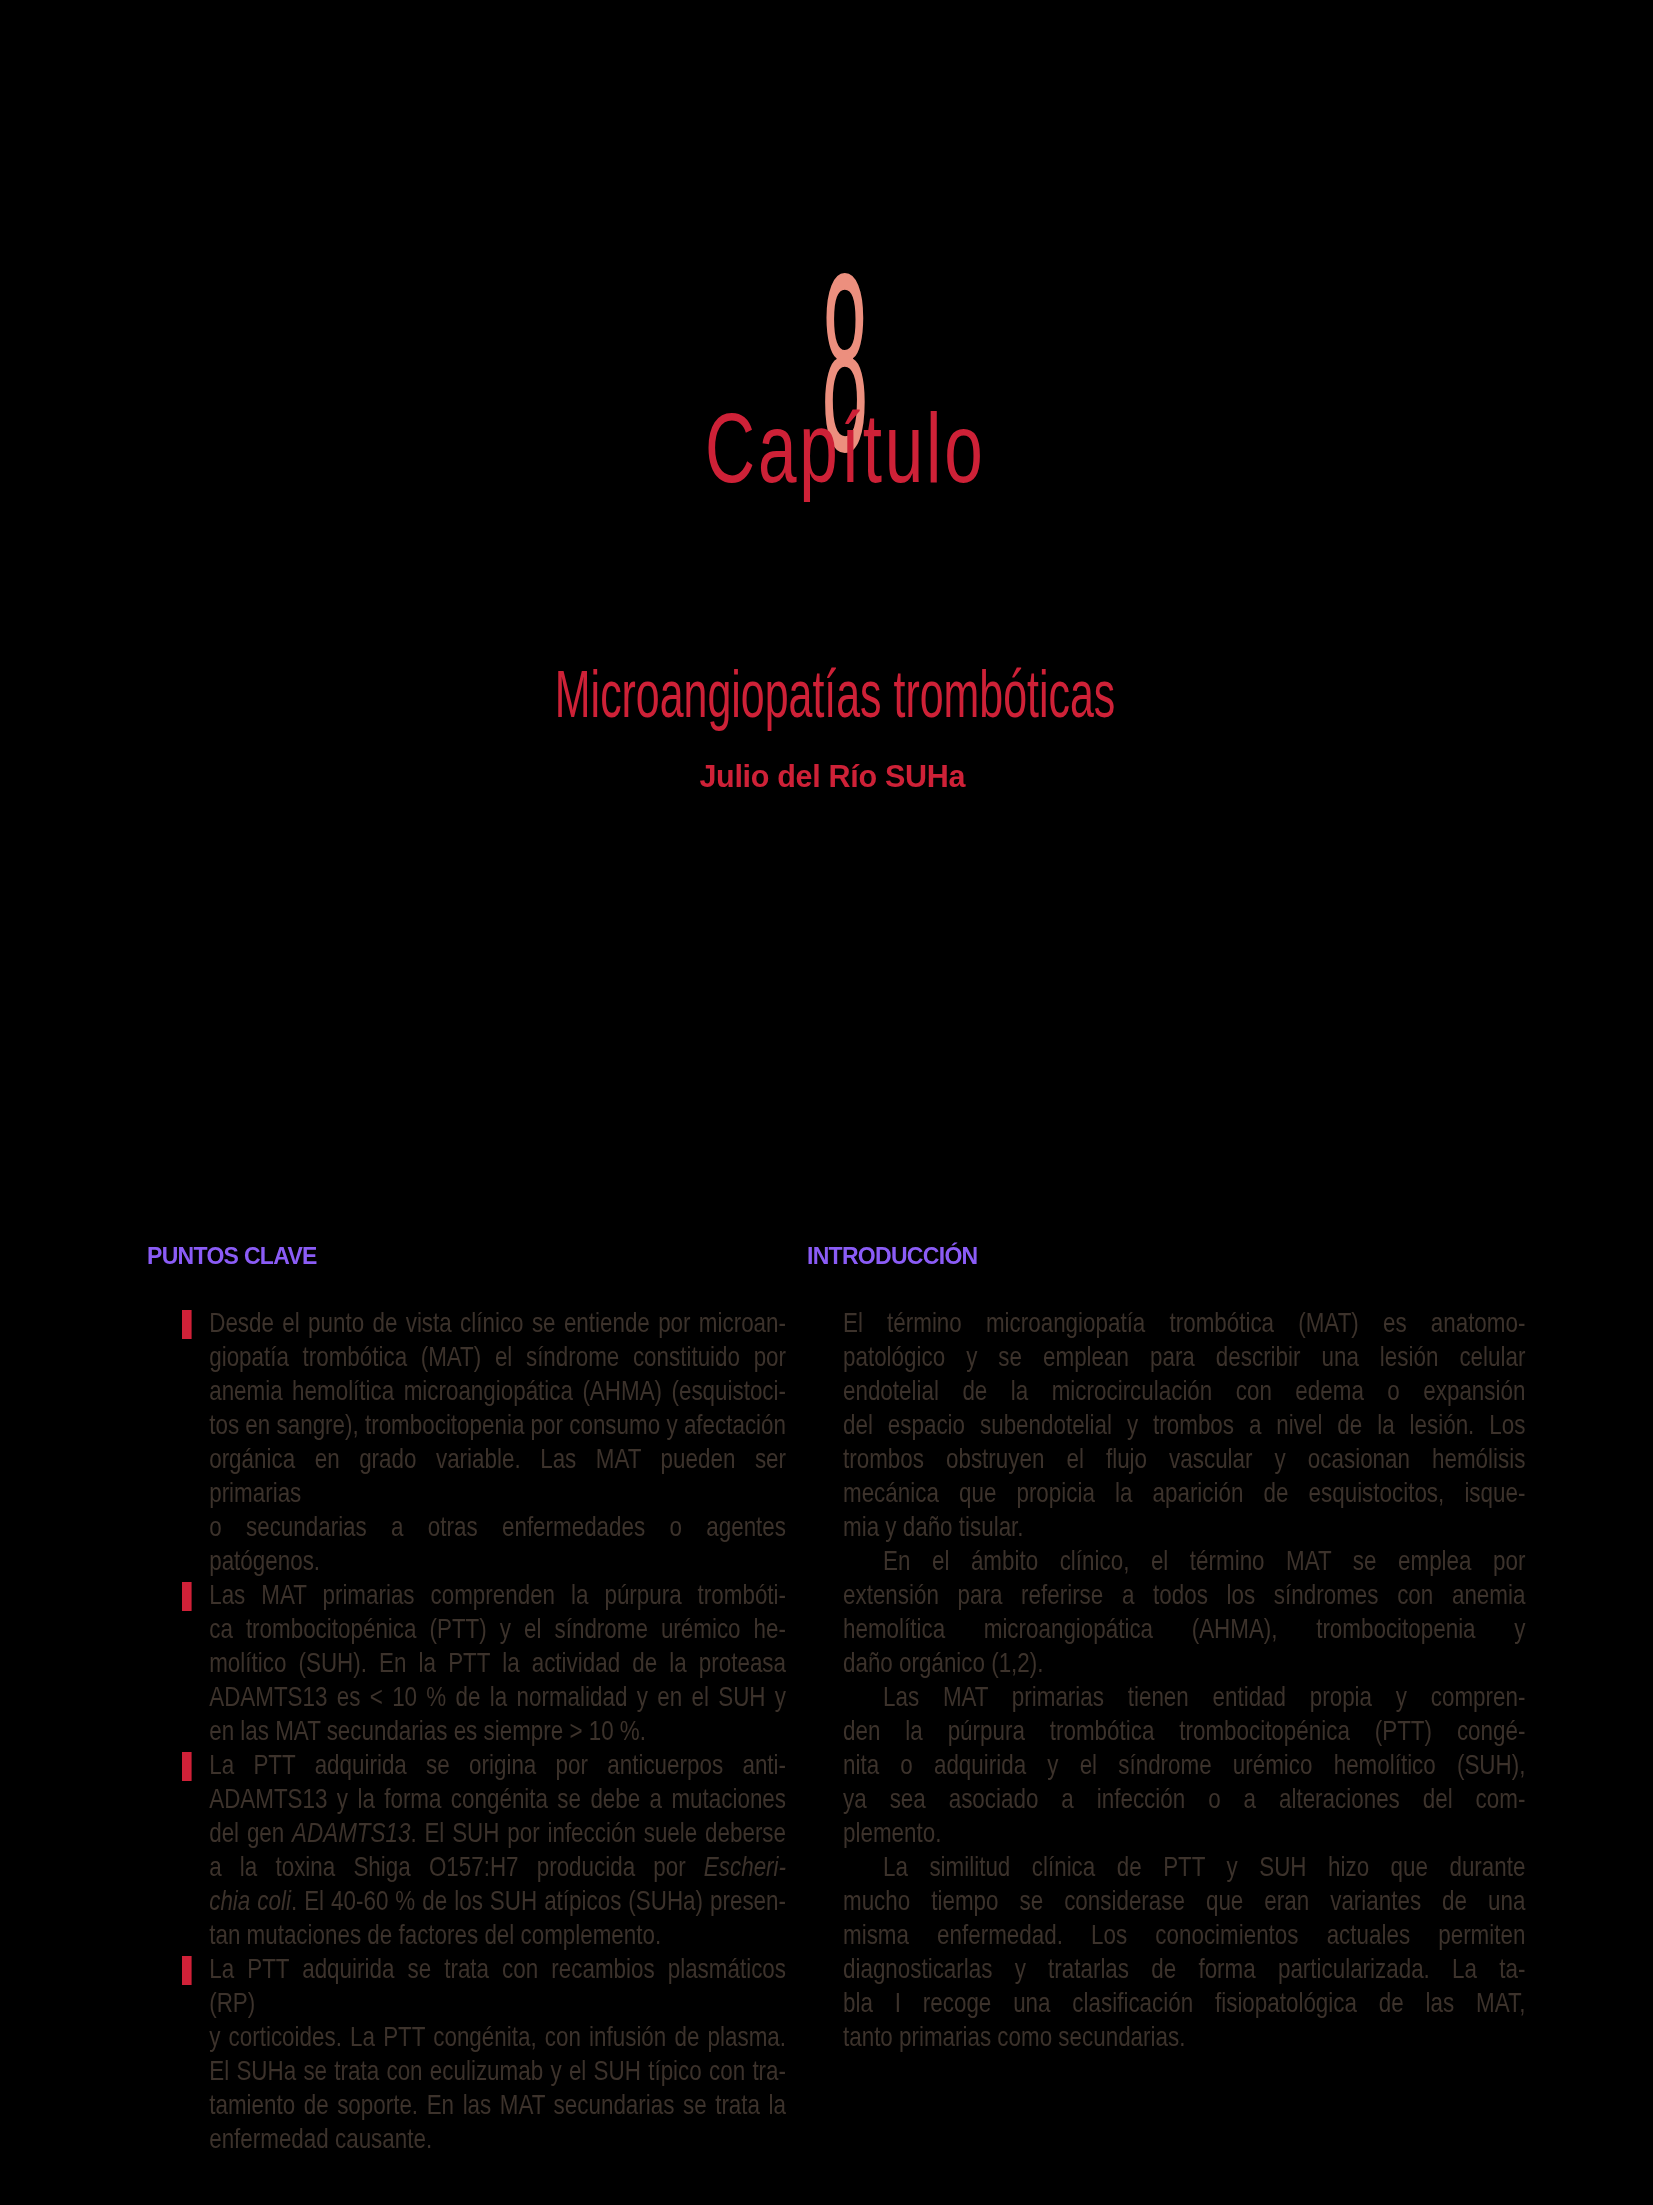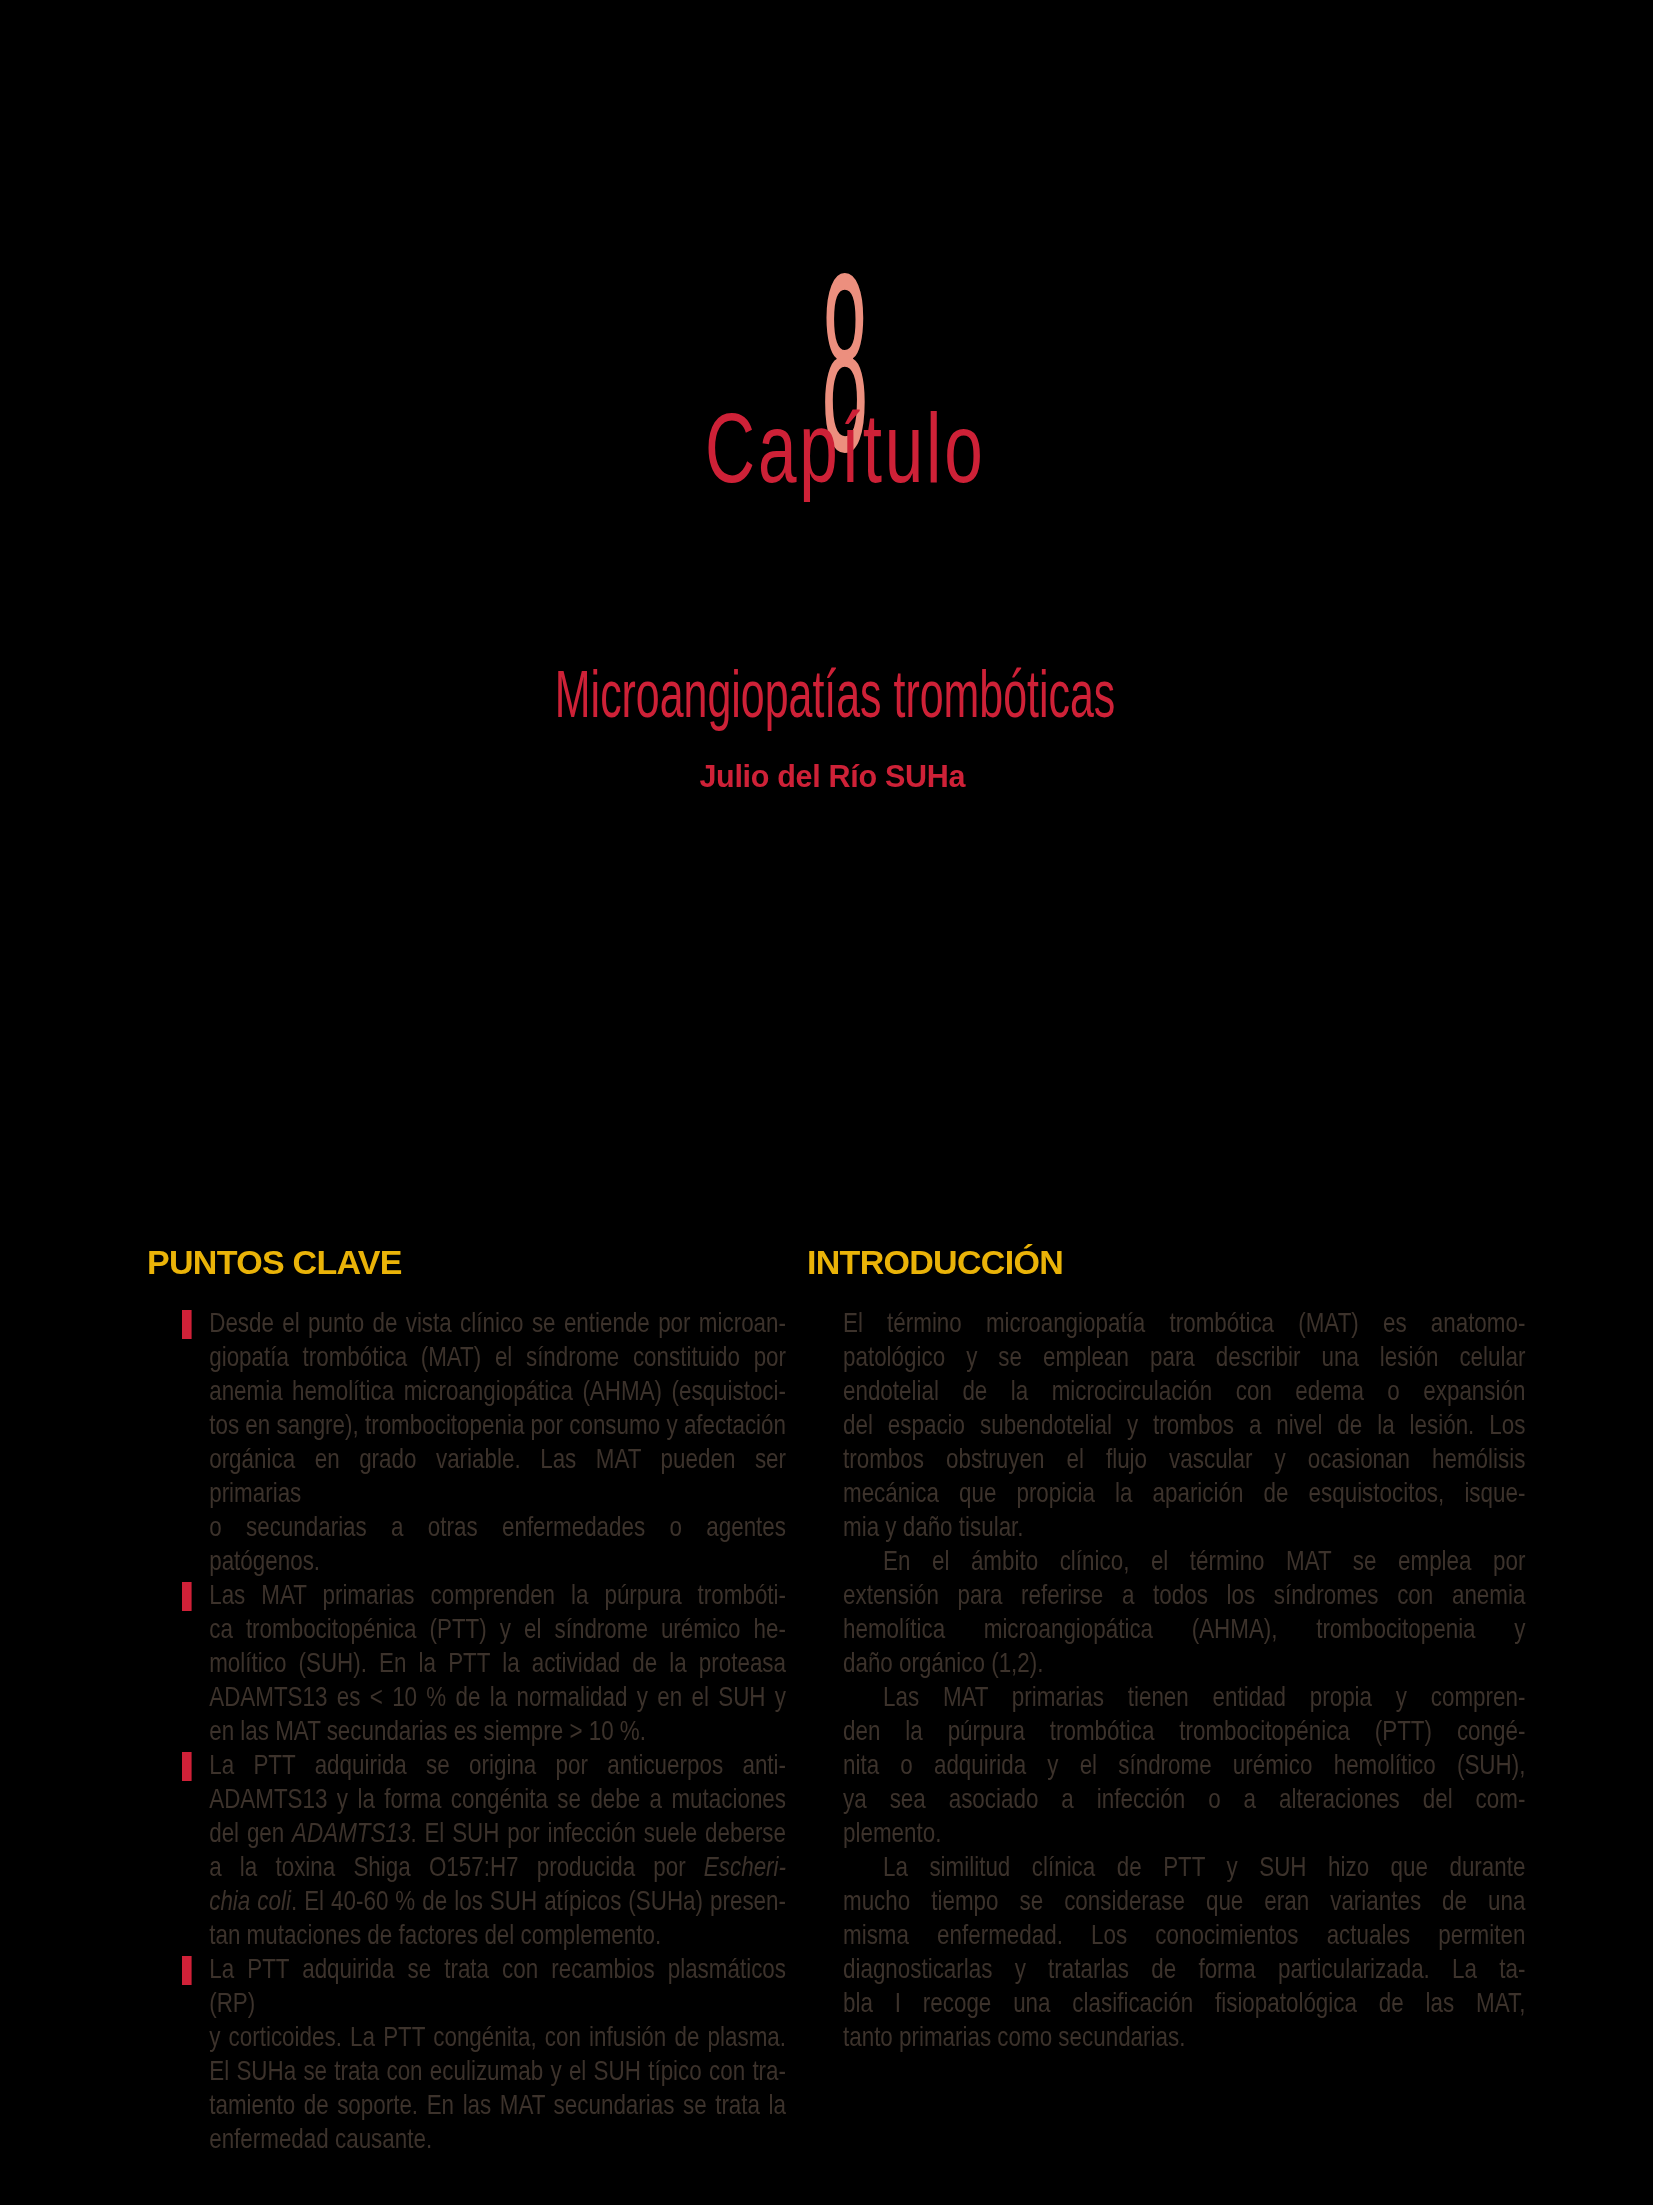--- a/index.html
+++ b/index.html
@@ -25,22 +25,22 @@
   #title-wrap{left:8px;top:661px;z-index:2;}
   #page-title{font-size:66px;line-height:1;color:#CE2137;transform:scaleX(0.65);}
 
   
   #author-wrap{left:5.3px;top:761px;}
   #author{font-size:30.5px;line-height:1;font-weight:bold;color:#CE2137;letter-spacing:-0.3px;}
 
   
   .section-heading{
     position:absolute;
-    font-size:34px;line-height:1;font-weight:bold;
-    color:#eab308;letter-spacing:-0.7px;white-space:nowrap;
+    font-size:23px;line-height:1;font-weight:bold;
+    color:#8b5cf6;letter-spacing:-0.7px;white-space:nowrap;
   }
   #key-points-heading{left:147px;top:1245px;}
   #introduction-heading{left:807px;top:1245px;}
 
   
   .body-col{
     position:absolute;
     transform:scaleX(0.8);transform-origin:left top;
     font-size:28px;line-height:34px;
     color:#3C322B;

